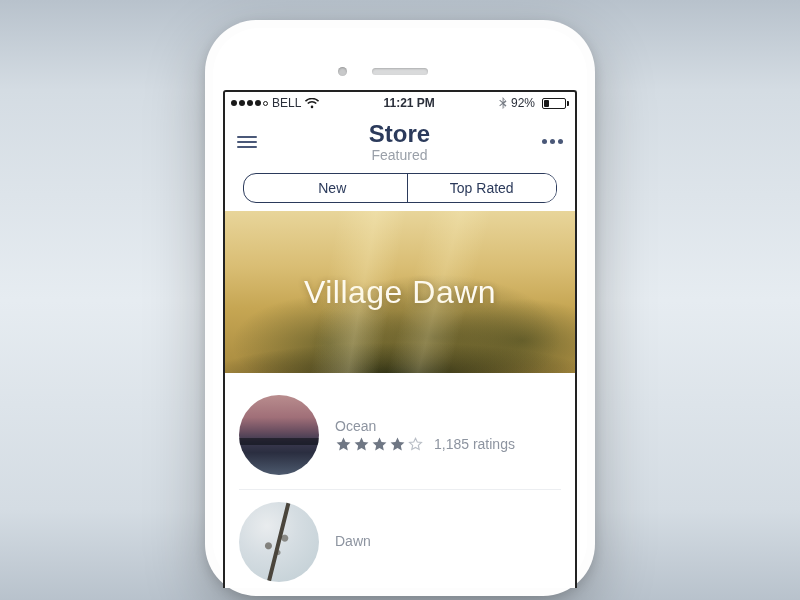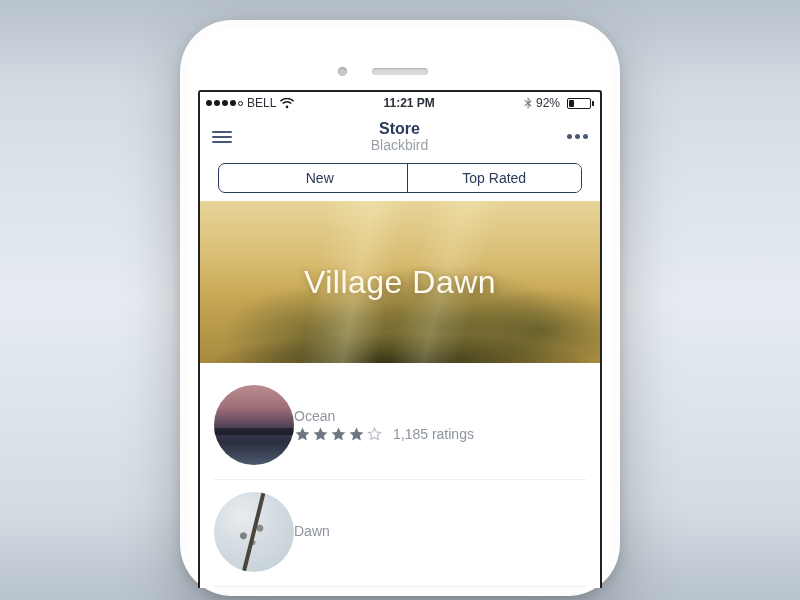--- a/index.html
+++ b/index.html
@@ -8,21 +8,21 @@
   height: 600px;
   background: linear-gradient(180deg, #b8c2cc 0%, #d4dce3 15%, #e6ecf1 50%, #d4dce3 85%, #b8c2cc 100%);
   font-family: -apple-system, "Helvetica Neue", Helvetica, Arial, sans-serif;
   display: flex;
   align-items: flex-start;
   justify-content: center;
   overflow: hidden;
 }
 .phone {
   margin-top: 20px;
-  width: 440px;
+  width: 390px;
   background: #fdfdfd;
   border-radius: 52px;
   box-shadow: 0 20px 60px rgba(0,0,0,0.25), 0 4px 12px rgba(0,0,0,0.15);
   padding: 8px;
   position: relative;
 }
 .phone-inner {
   background: #fff;
   border-radius: 46px;
   padding-top: 62px;
@@ -83,29 +83,29 @@
 .battery-body {
   width: 24px; height: 11px; border: 1px solid #1a1a1a; border-radius: 2px; position: relative; margin-left: 3px;
 }
 .battery-fill { position: absolute; left: 1px; top: 1px; bottom: 1px; width: 22%; background: #1a1a1a; border-radius: 1px; }
 .battery-cap { width: 2px; height: 5px; background: #1a1a1a; margin-left: 1px; border-radius: 0 1px 1px 0; }
 .nav {
   display: flex; align-items: center; justify-content: space-between;
   padding: 6px 12px 4px;
 }
 .nav-center { text-align: center; }
-.nav-title { color: #2b3a5b; font-size: 16px; font-weight: 600; }
+.nav-title { color: #2b3a5b; font-size: 24px; font-weight: 600; }
 .nav-sub { color: #9aa0a9; font-size: 14px; margin-top: -1px; }
 .hamburger { display: flex; flex-direction: column; gap: 3px; width: 20px; cursor: pointer; }
 .hamburger span { height: 2px; background: #4a5878; border-radius: 1px; }
 .more-dots { display: flex; gap: 3px; cursor: pointer; }
 .more-dots span { width: 5px; height: 5px; border-radius: 50%; background: #4a5878; }
 .seg {
   display: flex; margin: 6px 18px 8px;
-  border: 1.5px solid #2b3a5b; border-radius: 7px; overflow: hidden; padding-left: 14px;
+  border: 1.5px solid #2b3a5b; border-radius: 13px; overflow: hidden; padding-left: 14px;
 }
 .seg-item {
   flex: 1; text-align: center; padding: 6px 0; font-size: 14px;
   color: #2b3a5b; background: #fff; cursor: pointer;
   border-right: 1.5px solid #2b3a5b;
 }
 .seg-item:last-child { border-right: none; }
 .seg-item.active { background: #3c4c70; color: #fff; }
 .hero {
   height: 162px; position: relative; overflow: hidden;
@@ -125,21 +125,21 @@
     linear-gradient(100deg, rgba(255,245,200,0) 30%, rgba(255,245,200,0.28) 40%, rgba(255,245,200,0) 48%),
     linear-gradient(105deg, rgba(255,245,200,0) 52%, rgba(255,245,200,0.22) 60%, rgba(255,245,200,0) 68%);
 }
 .hero-title {
   position: absolute; inset: 0; display: flex; align-items: center; justify-content: center;
   color: #fdfaf2; font-size: 32px; font-weight: 300; letter-spacing: 0.5px;
   text-shadow: 0 1px 6px rgba(60,40,10,0.35);
 }
 .list { padding: 10px 14px 0; }
 .item {
-  display: flex; align-items: center; padding: 12px 0 14px;
+  display: flex; align-items: center; gap: 16px; padding: 12px 0 14px;
   border-bottom: 1px solid #eceef1;
 }
 .thumb {
   width: 80px; height: 80px; border-radius: 50%; flex-shrink: 0;
 }
 .thumb.ocean {
   background:
     linear-gradient(180deg, #b98d8e 0%, #a06f78 28%, #6a4e60 45%, #3c3950 58%, #2a2e40 72%, #4d5a6e 100%);
   position: relative; overflow: hidden;
 }
@@ -214,21 +214,21 @@
       </div>
 
       <div class="nav">
         <div class="hamburger">
           <span></span>
             <span></span>
             <span></span>
         </div>
         <div class="nav-center">
           <div class="nav-title">Store</div>
-          <div class="nav-sub">Blackbird</div>
+          <div class="nav-sub">Featured</div>
         </div>
         <div class="more-dots">
           <span></span>
             <span></span>
             <span></span>
         </div>
       </div>
 
       <div class="seg">
         <div class="seg-item">New</div>

